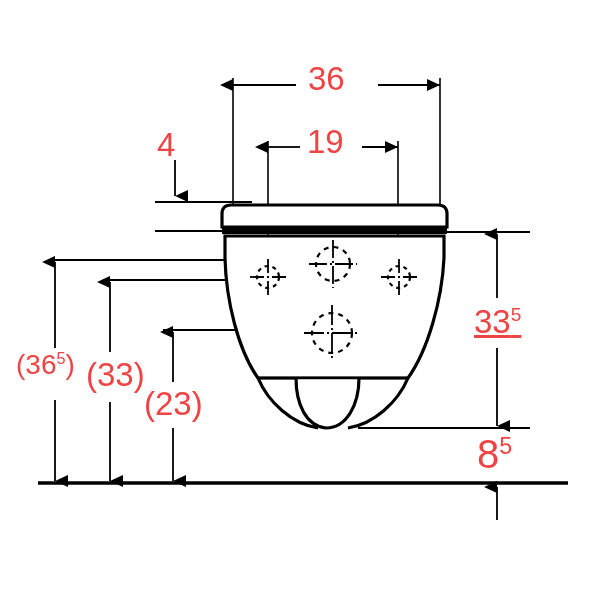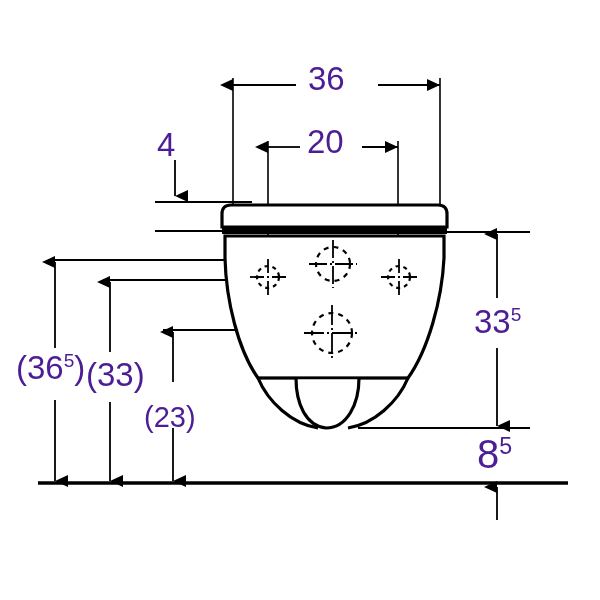--- a/index.html
+++ b/index.html
@@ -18,37 +18,37 @@
   #drawing {
     position: absolute;
     left: 0;
     top: 0;
     width: 600px;
     height: 600px;
   }
   .dim-text {
     position: absolute;
     font-family: "Liberation Sans", sans-serif;
-    color: #4c1d95;
+    color: #ef4444;
     white-space: nowrap;
     line-height: 1;
     user-select: none;
   }
   .dim-text sup {
     font-size: 0.58em;
     vertical-align: super;
     line-height: 0;
   }
   .t36  { left: 308px; top: 62px;  font-size: 33px; }
   .t18  { left: 307px; top: 125px; font-size: 33px; }
   .t4   { left: 157px; top: 128px; font-size: 33px; }
-  .t365 { left: 16px;  top: 351px; font-size: 33px; }
+  .t365 { left: 16px;  top: 351px; font-size: 28px; }
   .t33  { left: 86px;  top: 358px; font-size: 33px; text-align: center; }
-  .t23  { left: 144px; top: 387px; font-size: 29px; margin-top: 16px; }
-  .t335 { left: 474px; top: 305px; font-size: 33px; }
+  .t23  { left: 144px; top: 387px; font-size: 33px; }
+  .t335 { left: 474px; top: 305px; font-size: 33px; text-decoration: underline; }
   .t85  { left: 477px; top: 434px; font-size: 40px; }
 </style>
 </head>
 <body>
 
 <div id="page">
 
   <svg id="drawing" viewBox="0 0 600 600">
     <defs>
       <marker id="arrL" markerWidth="14" markerHeight="12" refX="13" refY="6" orient="auto" markerUnits="userSpaceOnUse">
@@ -153,21 +153,21 @@
         <line x1="333" y1="240" x2="333" y2="288" stroke-dasharray="18 3 2 3"></line>
         <line x1="304" y1="333" x2="360" y2="333" stroke-dasharray="20 3 2 3"></line>
         <line x1="332" y1="305" x2="332" y2="361" stroke-dasharray="20 3 2 3"></line>
       </g>
 
     </g>
   </svg>
 
   <div class="dim-text t36">36</div>
 
-  <div class="dim-text t18">20</div>
+  <div class="dim-text t18">19</div>
 
   <div class="dim-text t4">4</div>
 
   <div class="dim-text t365"><span>(36</span><sup>5</sup><span>)</span></div>
 
   <div class="dim-text t33">(33)</div>
 
   <div class="dim-text t23">(23)</div>
 
   <div class="dim-text t335"><span>33</span><sup>5</sup></div>

